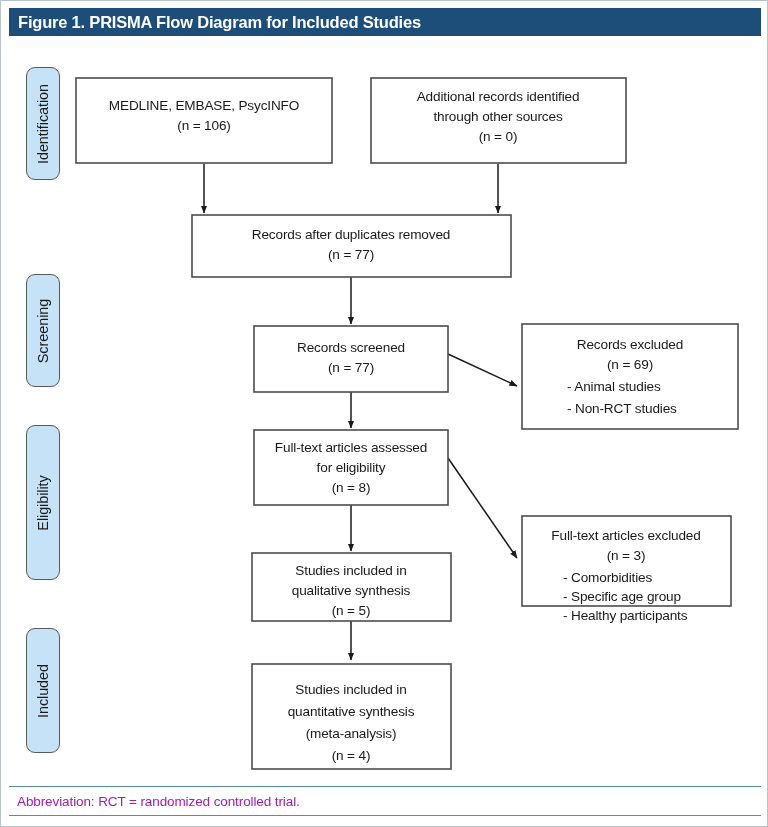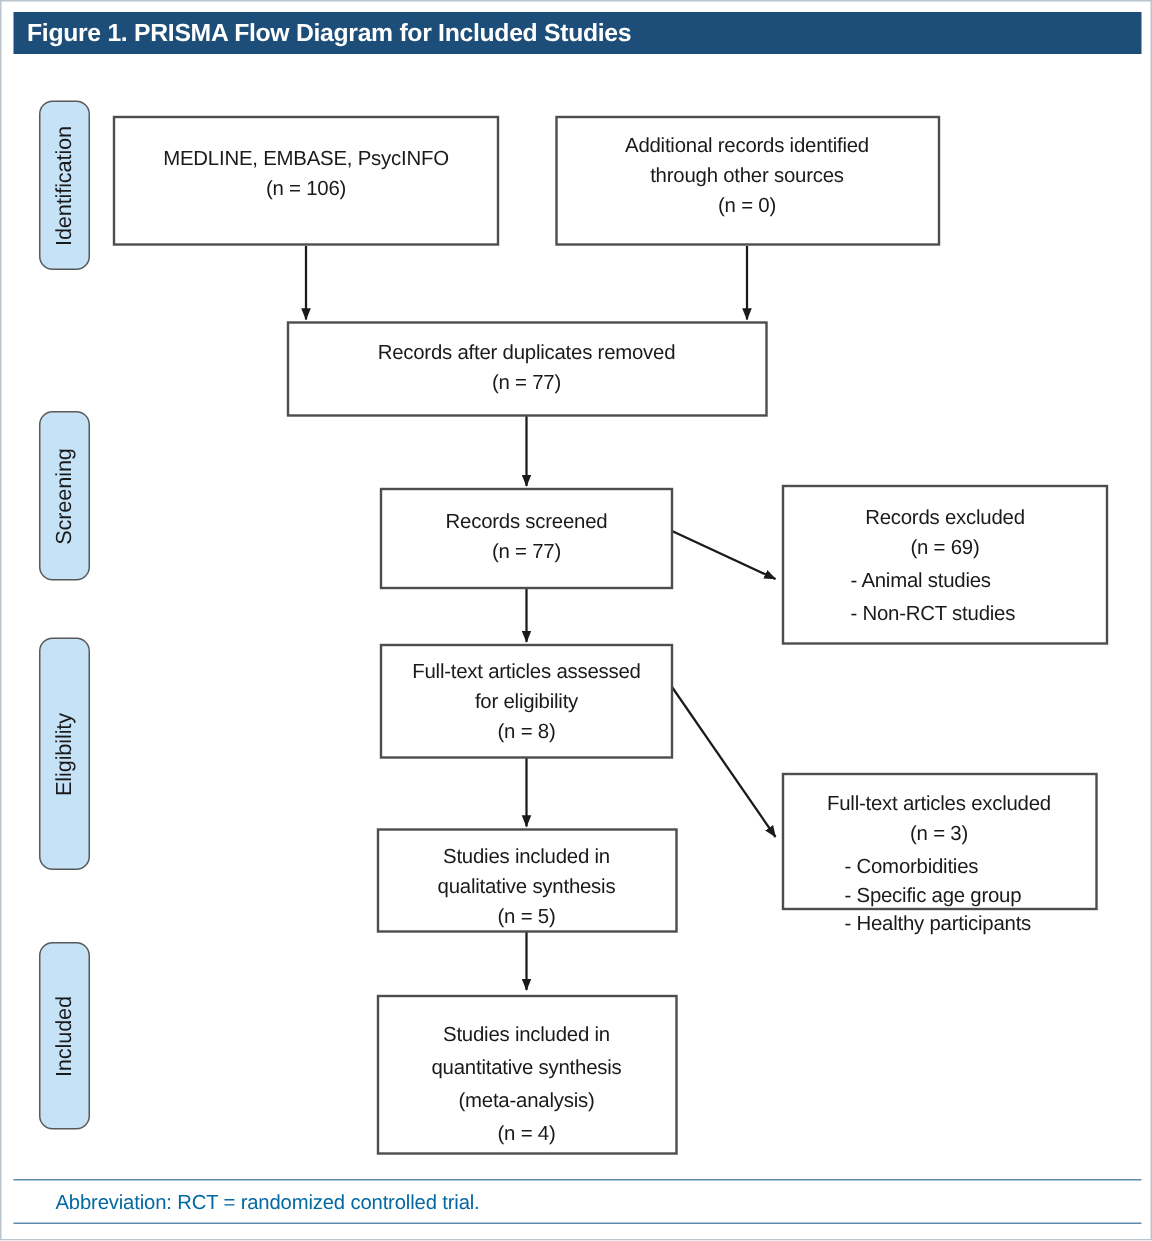--- a/index.html
+++ b/index.html
@@ -79,24 +79,23 @@
     width: 752px;
     box-sizing: border-box;
     border-top: 1.6px solid #5b8aa8;
     border-bottom: 1.6px solid #5b8aa8;
     height: 30px;
     display: flex;
     align-items: center;
   }
   .footer .footer-text {
     font-size: 13.5px;
-    color: #0369a1;
+    color: #a21caf;
     padding-left: 8px;
     letter-spacing: -0.1px;
-    margin-left: 20px;
   }
   
   text {
     font-family: "Liberation Sans", sans-serif;
     fill: #1a1a1a;
   }
   .box-rect {
     fill: #ffffff;
     stroke: #4d4d4d;
     stroke-width: 1.6;

